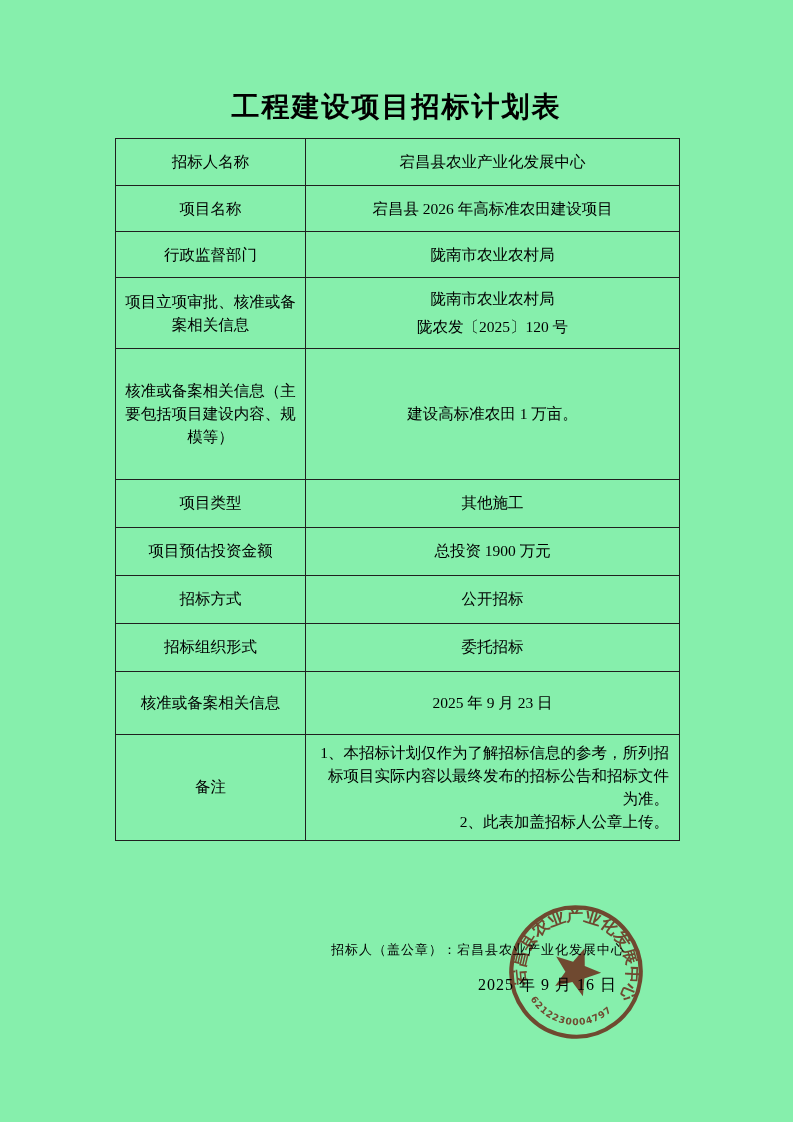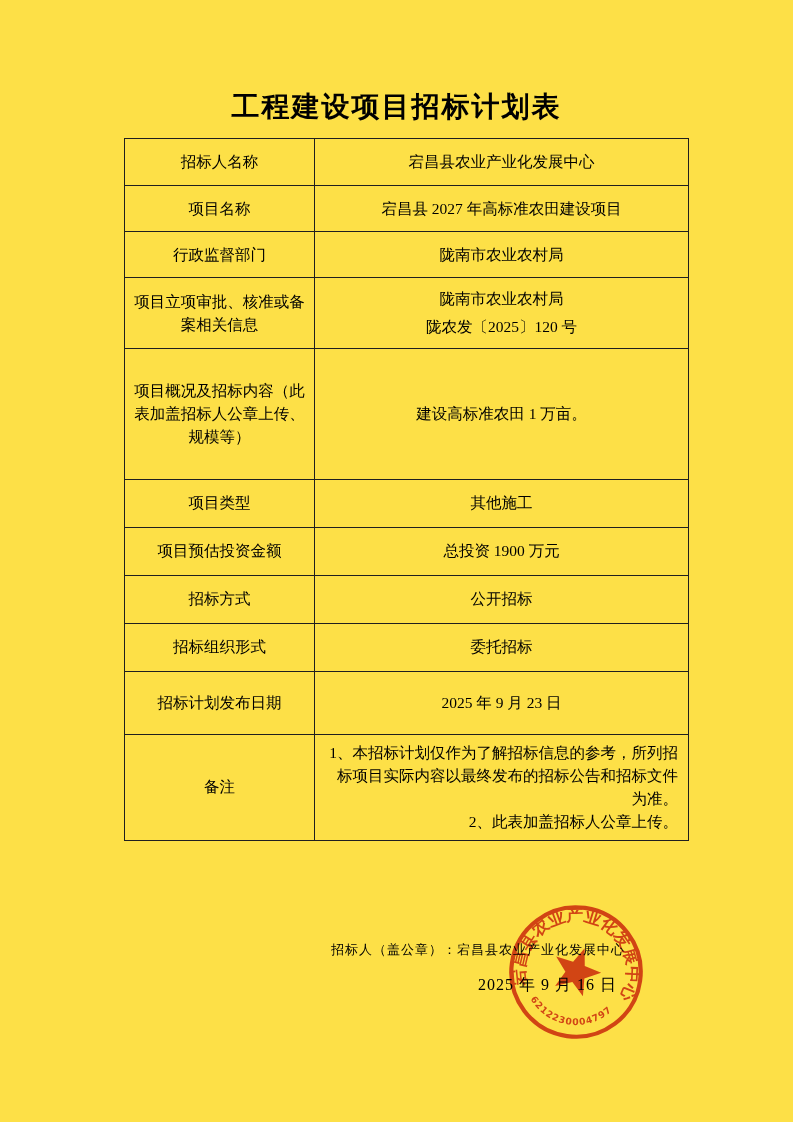--- a/index.html
+++ b/index.html
@@ -1,36 +1,35 @@
 <!DOCTYPE html>
 <html><head>
 <meta charset="utf-8">
 <style>
   * { margin:0; padding:0; box-sizing:border-box; }
   html,body { background:#ffffff; }
   .page {
     position:relative;
     width:793px; height:1122px;
-    background:#fde047;
+    background:#86efac;
     font-family:"Liberation Serif","DejaVu Serif",serif;
     color:#000000;
     overflow:hidden;
   }
   .doc-title {
     position:absolute; left:0; top:88px; width:793px;
     text-align:center;
     font-size:28px; font-weight:bold; letter-spacing:2px;
     color:#000000;
   }
   table.plan-table {
     position:absolute; left:115px; top:138px;
     width:564px;
     border-collapse:collapse;
     table-layout:fixed;
-    margin-left:9px;
   }
   table.plan-table td {
     border:1.5px solid #1f1f1f;
     font-size:15.5px;
     line-height:1.5;
     vertical-align:middle;
     padding:4px 8px;
   }
   td.cell-label { text-align:center; }
   td.cell-value { text-align:center; }
@@ -71,55 +70,55 @@
         <col style="width:190px">
         <col style="width:374px">
       </colgroup>
     <tbody>
       <tr style="height:47px">
         <td class="cell-label">招标人名称</td>
         <td class="cell-value">宕昌县农业产业化发展中心</td>
       </tr>
       <tr style="height:46px">
         <td class="cell-label">项目名称</td>
-        <td class="cell-value">宕昌县 2027 年高标准农田建设项目</td>
+        <td class="cell-value">宕昌县 2026 年高标准农田建设项目</td>
       </tr>
       <tr style="height:46px">
         <td class="cell-label">行政监督部门</td>
         <td class="cell-value">陇南市农业农村局</td>
       </tr>
       <tr style="height:66px">
         <td class="cell-label">项目立项审批、核准或备案相关信息</td>
         <td class="cell-value vline">
           <p>陇南市农业农村局</p>
           <p>陇农发〔2025〕120 号</p>
         </td>
       </tr>
       <tr style="height:131px">
-        <td class="cell-label">项目概况及招标内容（此表加盖招标人公章上传、规模等）</td>
+        <td class="cell-label">核准或备案相关信息（主要包括项目建设内容、规模等）</td>
         <td class="cell-value">建设高标准农田 1 万亩。</td>
       </tr>
       <tr style="height:48px">
         <td class="cell-label">项目类型</td>
         <td class="cell-value">其他施工</td>
       </tr>
       <tr style="height:48px">
         <td class="cell-label">项目预估投资金额</td>
         <td class="cell-value">总投资 1900 万元</td>
       </tr>
       <tr style="height:48px">
         <td class="cell-label">招标方式</td>
         <td class="cell-value">公开招标</td>
       </tr>
       <tr style="height:48px">
         <td class="cell-label">招标组织形式</td>
         <td class="cell-value">委托招标</td>
       </tr>
       <tr style="height:63px">
-        <td class="cell-label">招标计划发布日期</td>
+        <td class="cell-label">核准或备案相关信息</td>
         <td class="cell-value">2025 年 9 月 23 日</td>
       </tr>
       <tr style="height:100px">
         <td class="cell-label">备注</td>
         <td class="cell-value left">
           <p class="remark-line">1、本招标计划仅作为了解招标信息的参考，所列招标项目实际内容以最终发布的招标公告和招标文件为准。</p>
           <p class="remark-line">2、此表加盖招标人公章上传。</p>
         </td>
       </tr>
     </tbody>

